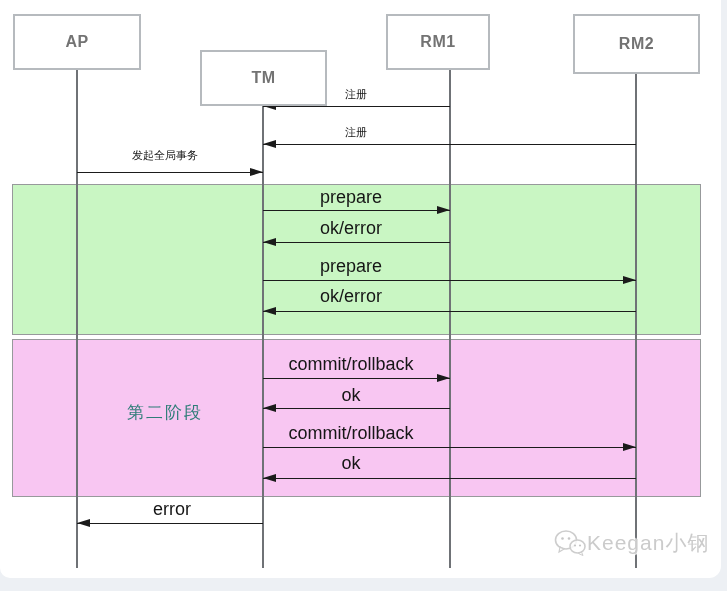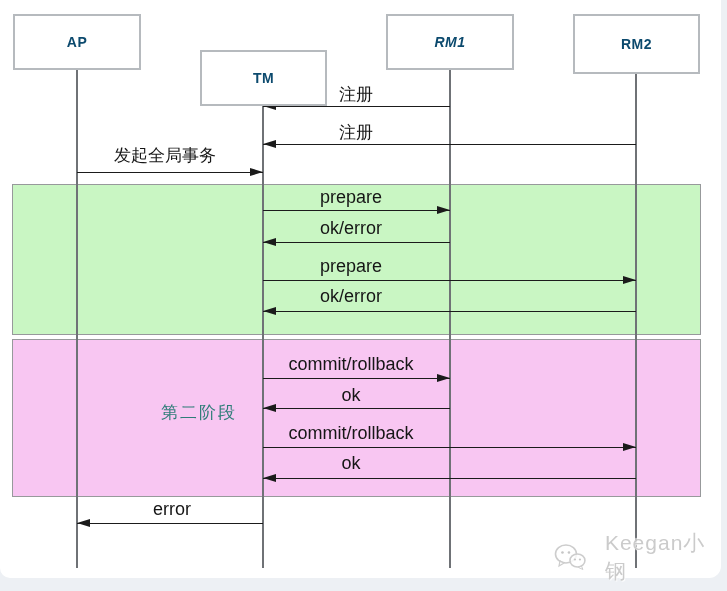--- a/index.html
+++ b/index.html
@@ -3,58 +3,58 @@
 <meta charset="utf-8">
 <style>
   html,body{margin:0;padding:0;}
   body{font-family:"Liberation Sans","DejaVu Sans",sans-serif;}
   .page{position:relative;width:727px;height:591px;overflow:hidden;}
   .card{position:absolute;left:0;top:0;width:721px;height:578px;background:#ffffff;
         border-radius:0 0 12px 10px;z-index:0;}
   .stage{position:absolute;left:0;top:0;width:727px;height:591px;z-index:1;}
   .pbox{position:absolute;background:#fff;border:2px solid #b6babe;box-sizing:border-box;
         display:flex;align-items:center;justify-content:center;z-index:4;}
-  .pbox span{font-size:14px;font-weight:600;color:#0c4a6e;letter-spacing:.5px;}
+  .pbox span{font-size:16px;font-weight:600;color:#737373;letter-spacing:.5px;}
   .lifeline{position:absolute;width:2px;background:#6f7276;z-index:2;}
   .phase{position:absolute;border:1px solid #97999b;box-sizing:border-box;z-index:1;}
   .phase-label{position:absolute;transform:translate(-50%,-50%);font-size:17px;
         color:#2e7d78;font-weight:500;letter-spacing:2px;white-space:nowrap;z-index:3;}
   .msg-label{position:absolute;transform:translate(-50%,-50%);font-size:18px;color:#161616;
         white-space:nowrap;z-index:3;}
-  .msg-label.cjk{font-size:17px;}
+  .msg-label.cjk{font-size:11px;}
   .msg-line{position:absolute;height:0;border-top:1.6px solid #1b1b1b;z-index:3;}
   .arrow{position:absolute;width:0;height:0;border-top:4.5px solid transparent;
         border-bottom:4.5px solid transparent;z-index:3;}
   .arrow.right{border-left:13px solid #1b1b1b;}
   .arrow.left{border-right:13px solid #1b1b1b;}
-  .watermark{position:absolute;left:554px;top:529px;display:flex;align-items:center;gap:19px;
+  .watermark{position:absolute;left:554px;top:529px;display:flex;align-items:center;gap:1px;
         z-index:5;}
   .watermark-text{font-size:21px;color:#cbcbcb;letter-spacing:1px;
         text-shadow:1px 1px 1px rgba(255,255,255,.95),-1px -1px 1px rgba(255,255,255,.75);}
   .wicon{display:block;}
 </style>
 </head>
 <body>
 
 <div class="page" style="background: rgb(237, 240, 244);">
   <div class="card" style="background: rgb(255, 255, 255);"></div>
   <div class="stage">
       <div class="phase" style="left: 12px; top: 184px; width: 689px; height: 151px; background: rgb(201, 246, 195);"></div>
       <div class="phase" style="left: 12px; top: 339px; width: 689px; height: 158px; background: rgb(248, 198, 242);"></div>
-      <div class="phase-label" style="left: 165px; top: 412px; color: rgb(46, 125, 120); margin-left: 34px;">第二阶段</div>
+      <div class="phase-label" style="left: 165px; top: 412px; color: rgb(46, 125, 120);">第二阶段</div>
       <div class="lifeline" style="left: 76px; top: 70px; height: 498px; background: rgb(111, 114, 118);"></div>
       <div class="pbox" style="left: 13px; top: 14px; width: 128px; height: 56px;">
         <span>AP</span>
       </div>
       <div class="lifeline" style="left: 262px; top: 70px; height: 498px; background: rgb(111, 114, 118);"></div>
       <div class="pbox" style="left: 200px; top: 14px; width: 127px; height: 56px; margin-top: 36px;">
         <span>TM</span>
       </div>
       <div class="lifeline" style="left: 449px; top: 70px; height: 498px; background: rgb(111, 114, 118);"></div>
-      <div class="pbox" style="left: 386px; top: 14px; width: 128px; height: 56px; font-style: italic;">
+      <div class="pbox" style="left: 386px; top: 14px; width: 104px; height: 56px;">
         <span>RM1</span>
       </div>
       <div class="lifeline" style="left: 635px; top: 70px; height: 498px; background: rgb(111, 114, 118);"></div>
       <div class="pbox" style="left: 573px; top: 14px; width: 127px; height: 60px;">
         <span>RM2</span>
       </div>
       <div class="msg-line" style="left: 263px; top: 106px; width: 187px;"></div>
       <div class="arrow left" style="top: 102.3px; left: 263px;"></div>
       <div class="msg-label cjk" style="left: 356px; top: 94px;">注册</div>
       <div class="msg-line" style="left: 263px; top: 144px; width: 373px;"></div>

